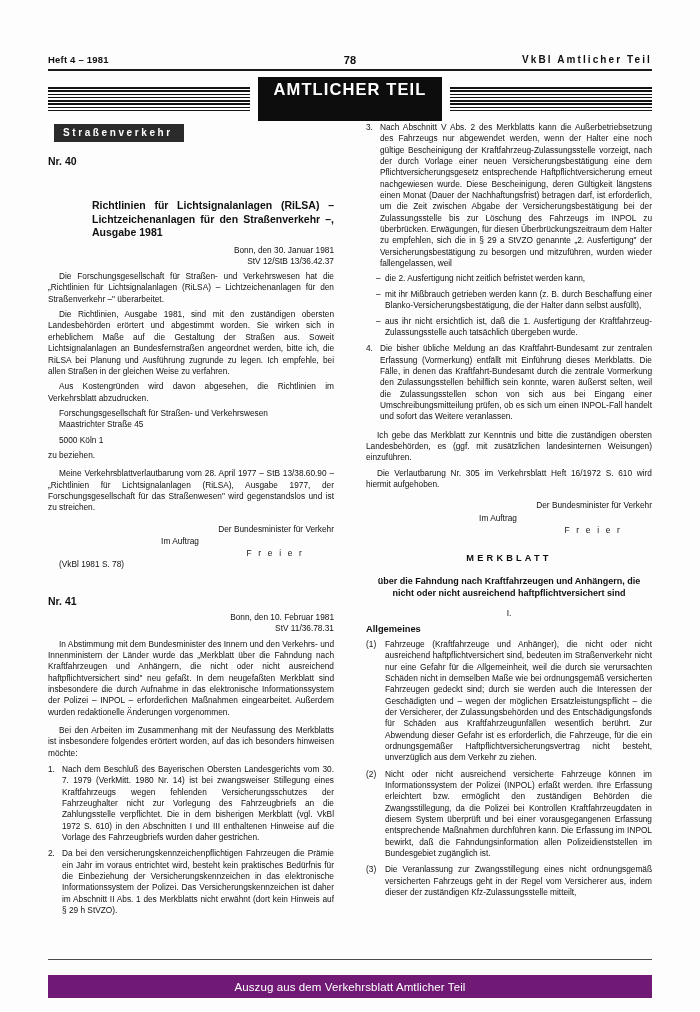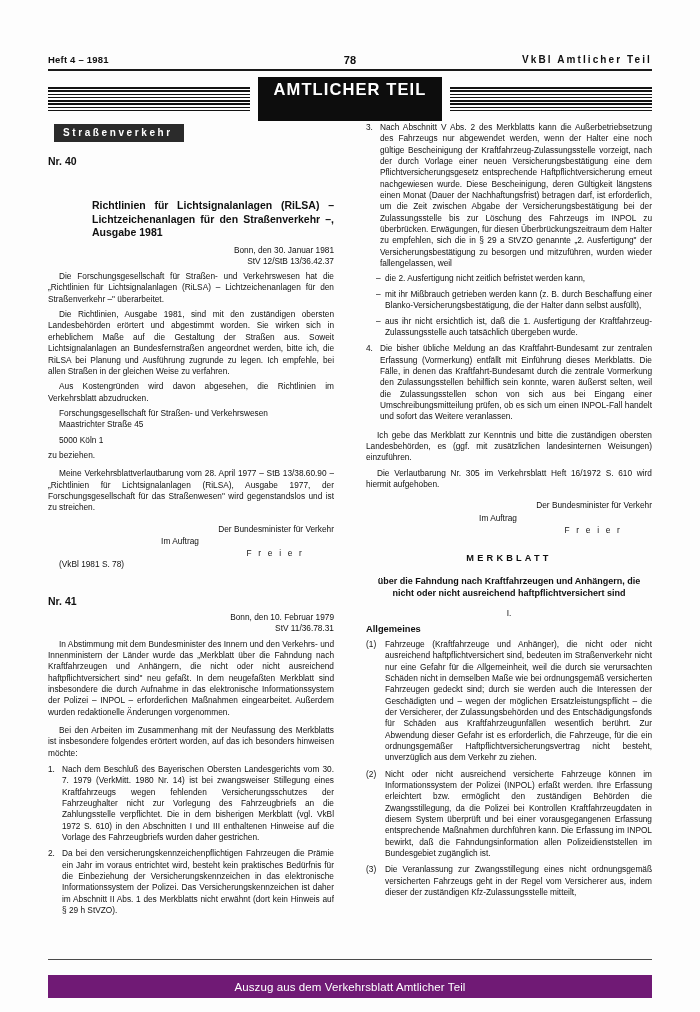--- a/index.html
+++ b/index.html
@@ -304,21 +304,21 @@
         <div class="l3">F r e i e r</div>
       </div>
 
       <p class="body ref">(VkBl 1981 S. 78)</p>
 
       
       <div class="article-head" style="margin-top:24px">
         <div class="article-no">Nr. 41</div>
       </div>
       <div class="dateline">
-        <div>Bonn, den 10. Februar 1979</div>
+        <div>Bonn, den 10. Februar 1981</div>
         <div>StV 11/36.78.31</div>
       </div>
 
       <p class="body gap-sm">In Abstimmung mit dem Bundesminister des Innern und den Verkehrs- und Innenministern der Länder wurde das „Merkblatt über die Fahndung nach Kraftfahrzeugen und Anhängern, die nicht oder nicht ausreichend haftpflichtversichert sind" neu gefaßt. In dem neugefaßten Merkblatt sind insbesondere die durch Aufnahme in das elektronische Informationssystem der Polizei – INPOL – erforderlichen Maßnahmen eingearbeitet. Außerdem wurden redaktionelle Änderungen vorgenommen.</p>
       <p class="body gap">Bei den Arbeiten im Zusammenhang mit der Neufassung des Merkblatts ist insbesondere folgendes erörtert worden, auf das ich besonders hinweisen möchte:</p>
 
       <div class="li">
         <div class="marker">1.</div>
         <div class="txt">Nach dem Beschluß des Bayerischen Obersten Landesgerichts vom 30. 7. 1979 (VerkMitt. 1980 Nr. 14) ist bei zwangsweiser Stillegung eines Kraftfahrzeugs wegen fehlenden Versicherungsschutzes der Fahrzeughalter nicht zur Vorlegung des Fahrzeugbriefs an die Zahlungsstelle verpflichtet. Die in dem bisherigen Merkblatt (vgl. VkBl 1972 S. 610) in den Abschnitten I und III enthaltenen Hinweise auf die Vorlage des Fahrzeugbriefs wurden daher gestrichen.</div>
       </div>

